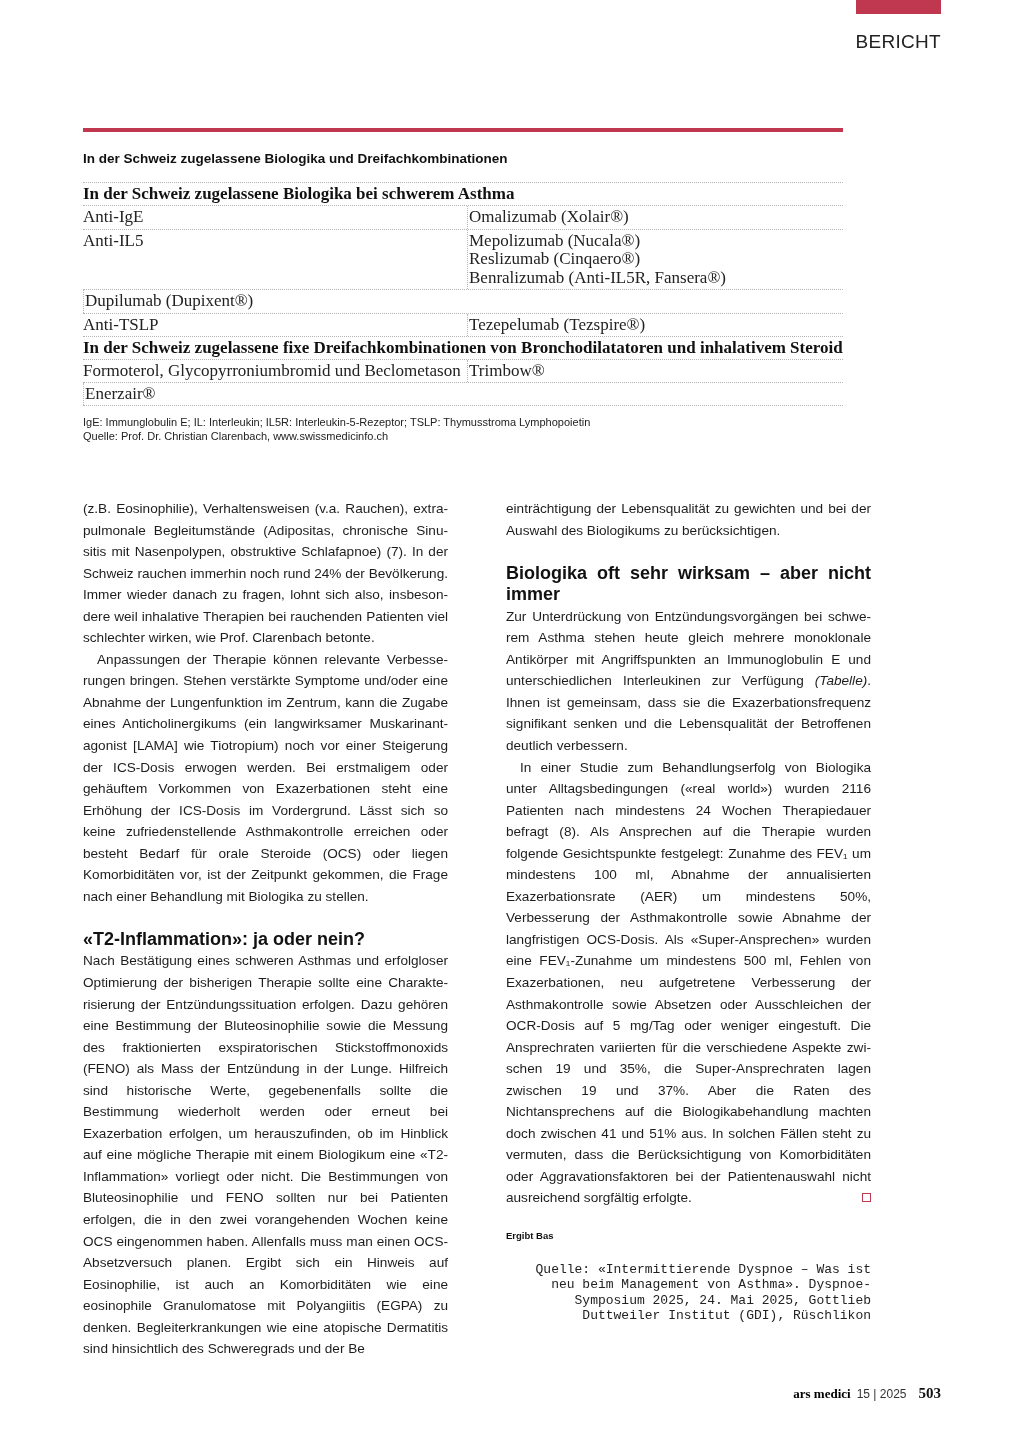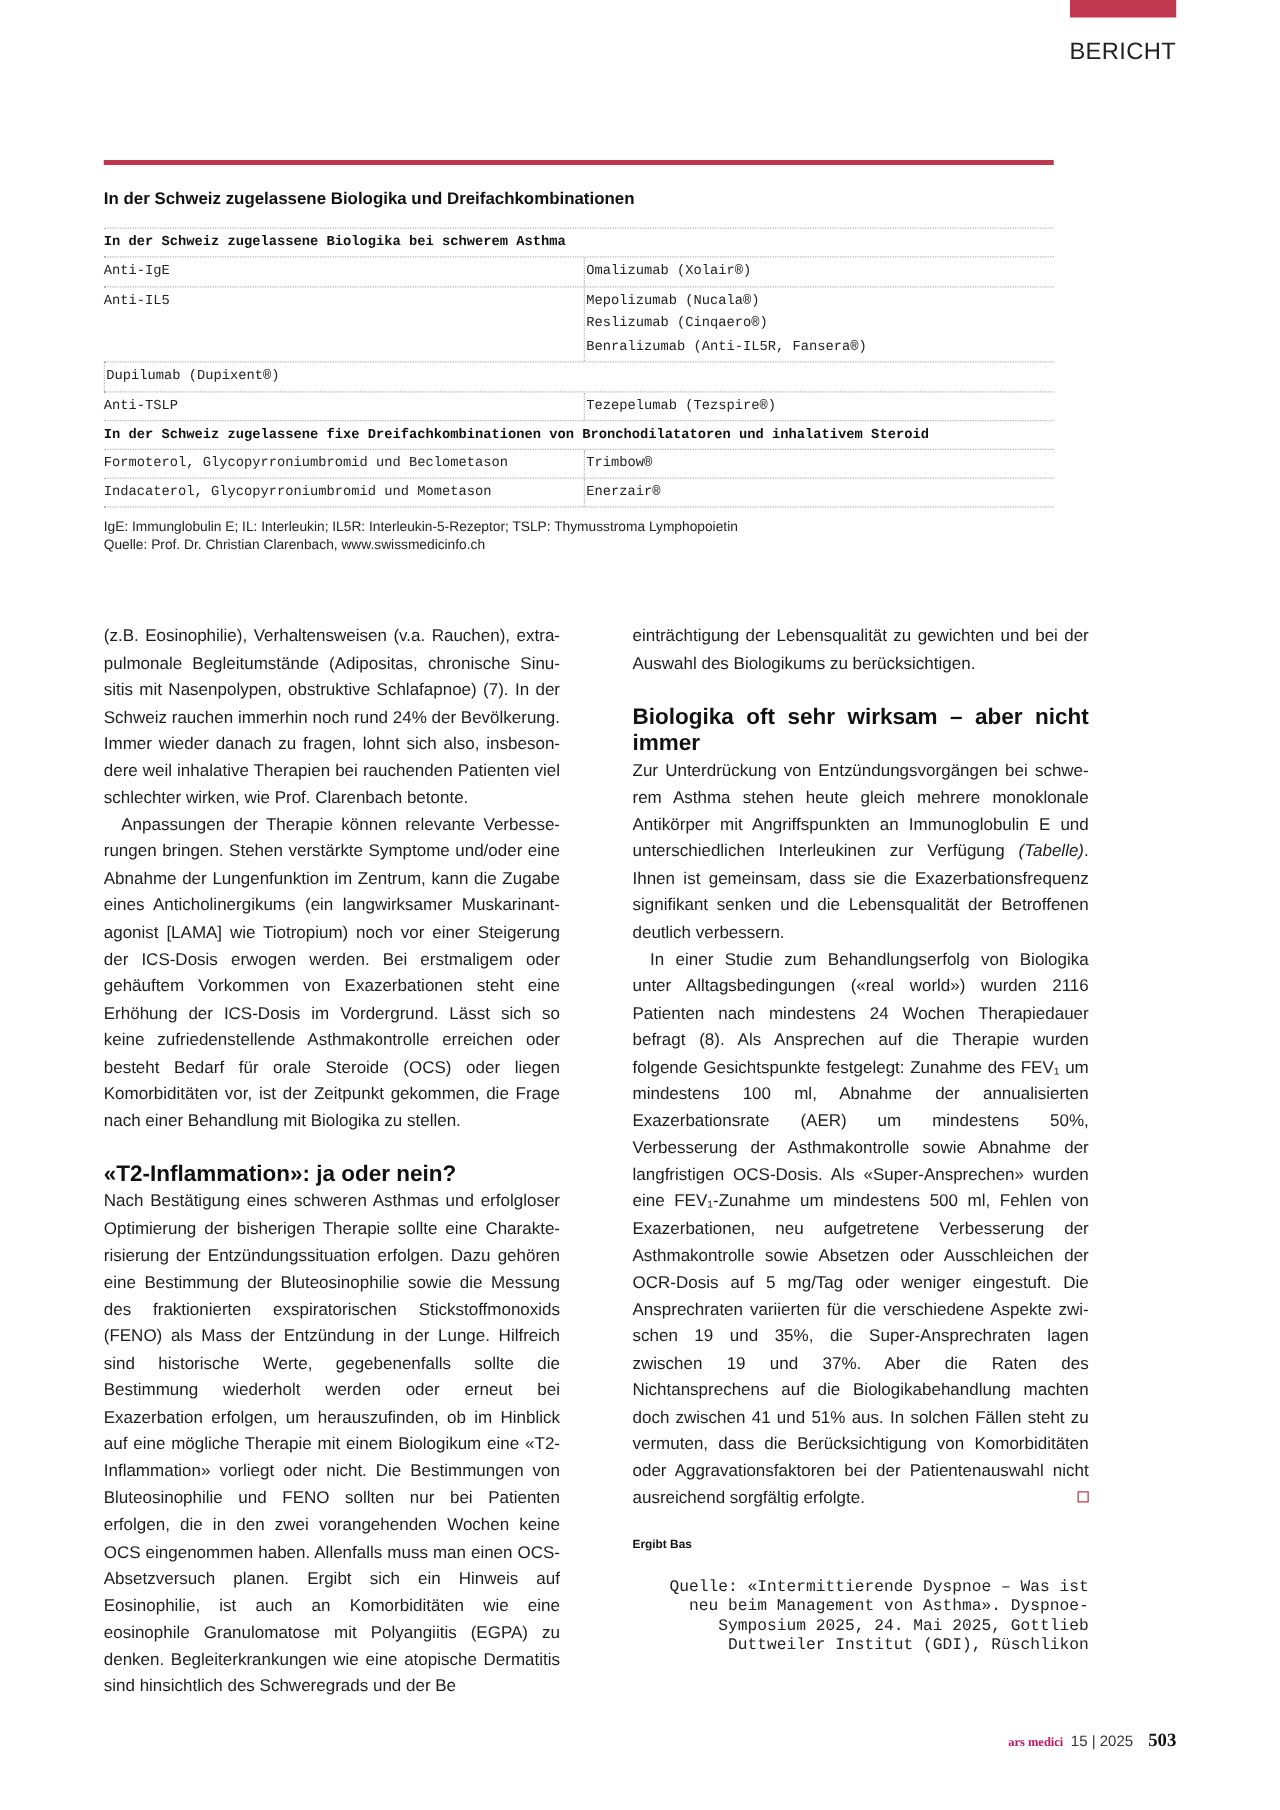--- a/index.html
+++ b/index.html
@@ -5,40 +5,40 @@
   * { box-sizing: border-box; margin: 0; padding: 0; }
   html, body { width: 1024px; height: 1448px; background: #ffffff; }
   body { position: relative; font-family: "DejaVu Sans", sans-serif; color: #1a1a1a; overflow: hidden; }
 
   .top-bar { position: absolute; left: 856px; top: 0; width: 85px; height: 14px; background: #c0384f; }
   .section-label { position: absolute; right: 83px; top: 31px; font-family: "Liberation Sans", sans-serif; font-size: 19px; letter-spacing: 0.3px; color: #222; font-weight: normal; }
 
   .table-box { position: absolute; left: 83px; top: 128px; width: 760px; }
   .table-rule { height: 4px; background: #c0384f; }
   .table-title { font-family: "Liberation Sans", sans-serif; font-weight: bold; font-size: 13.5px; margin-top: 19px; margin-bottom: 16px; color: #111; }
-  .t-row { display: flex; border-top: 1px dotted #b5b5b5; font-family: Liberation Mono, monospace; font-size: 11px; line-height: 18px; color: #222; }
+  .t-row { display: flex; border-top: 1px dotted #b5b5b5; font-family: Liberation Serif, serif; font-size: 17px; line-height: 18px; color: #222; }
   .t-row.section { font-weight: bold; color: #111; padding: 2px 0 2px 0; }
   .t-col1 { width: 384px; padding: 2px 0 2px 0; }
   .t-col2 { flex: 1; padding: 2px 0 2px 1px; border-left: 1px dotted #b5b5b5; }
   .t-col2 div { line-height: 18.5px; }
   .t-end { border-top: 1px dotted #b5b5b5; }
   .t-foot { font-family: "Liberation Sans", sans-serif; font-size: 11px; line-height: 14px; color: #222; margin-top: 9px; }
 
   .col { position: absolute; top: 498px; width: 365px; font-family: "Liberation Sans", sans-serif; font-size: 13.6px; line-height: 21.55px; color: #1d1d1d; text-align: justify; hyphens: manual; }
   .col-left { left: 83px; }
   .col-right { left: 478px; margin-left: 28px; }
   .col p { margin: 0; }
   .col p.indent { text-indent: 14px; }
   .col h3 { font-family: "Liberation Sans", sans-serif; font-size: 18px; font-weight: bold; line-height: 21.55px; color: #111; margin-top: 21.5px; }
   .end-mark { display: inline-block; width: 9px; height: 9px; border: 1.5px solid #c0384f; float: right; margin-top: 6px; }
   .author { font-family: "Liberation Sans", sans-serif; font-weight: bold; font-size: 9.5px; margin-top: 16px; color: #111; }
   .source { font-family: Liberation Mono, monospace; font-size: 13px; line-height: 15.5px; margin-top: 15px; color: #222; text-align: right; }
 
   .footer { position: absolute; right: 83px; top: 1385px; display: flex; align-items: baseline; gap: 6px; }
-  .footer .mag { font-family: "Liberation Serif", serif; font-weight: bold; font-size: 10px; color: #be185d; }
+  .footer .mag { font-family: "Liberation Serif", serif; font-weight: bold; font-size: 13px; color: #000000; }
   .footer .issue { font-family: "Liberation Sans", sans-serif; font-size: 12px; color: #333; }
   .footer .page { font-family: "Liberation Serif", serif; font-weight: bold; font-size: 15px; color: #111; margin-left: 6px; }
 </style>
 </head>
 <body>
 
 <div class="top-bar"></div>
 <div class="section-label">BERICHT</div>
 
 <div class="table-box">
@@ -77,21 +77,20 @@
 
   <div class="t-row section">
     <span>In der Schweiz zugelassene fixe Dreifachkombinationen von Bronchodilatatoren und inhalativem Steroid</span>
   </div>
 
   <div class="t-row">
     <div class="t-col1">Formoterol, Glycopyrroniumbromid und Beclometason</div>
     <div class="t-col2">Trimbow®</div>
   </div>
   <div class="t-row">
-    <div class="t-col1">Indacaterol, Glycopyrroniumbromid und Mometason</div>
     <div class="t-col2">Enerzair®</div>
   </div>
   <div class="t-end"></div>
 
   <div class="t-foot">
     <div>IgE: Immunglobulin E; IL: Interleukin; IL5R: Interleukin-5-Rezeptor; TSLP: Thymusstroma Lymphopoietin</div>
     <div>Quelle: Prof. Dr. Christian Clarenbach, www.swissmedicinfo.ch</div>
   </div>
 </div>
 

